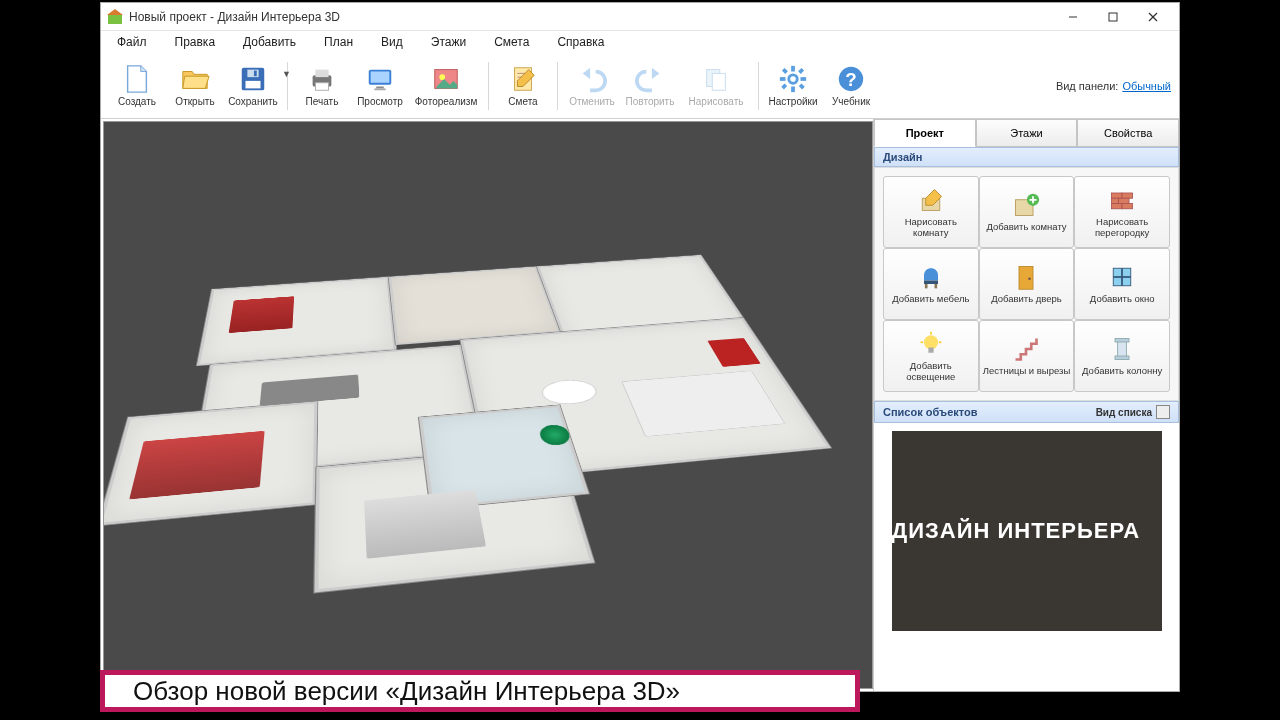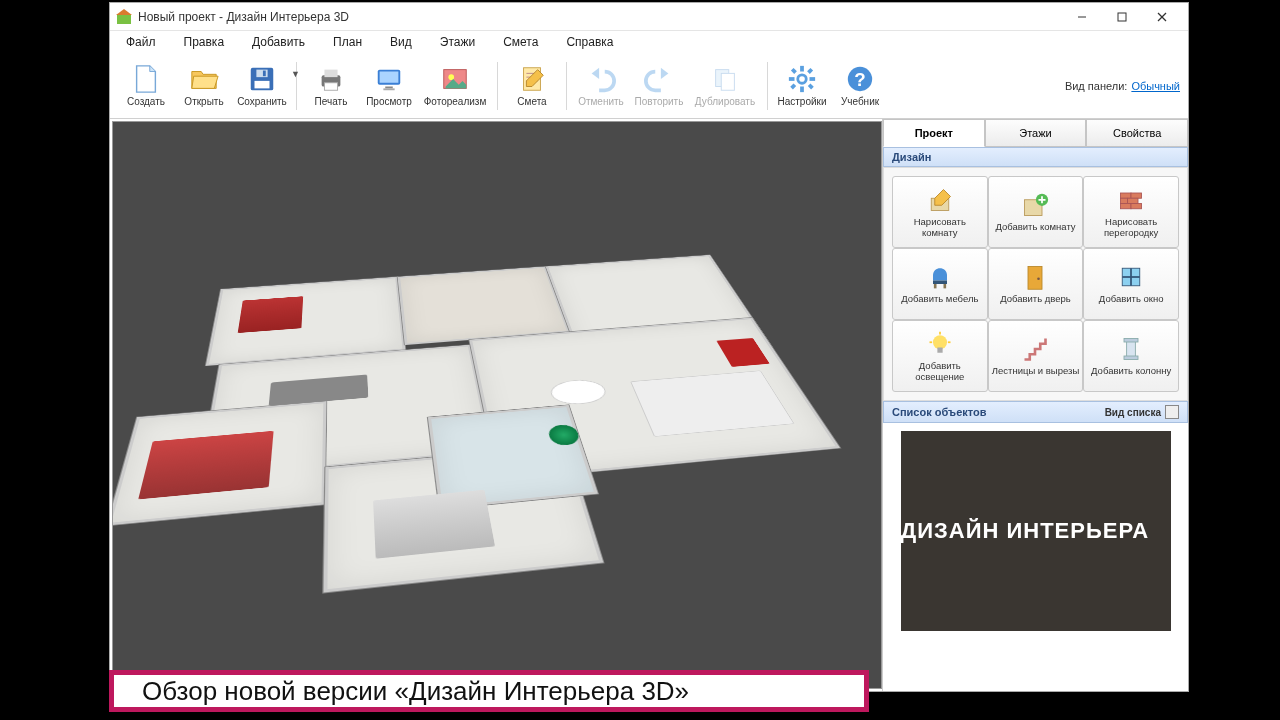--- a/index.html
+++ b/index.html
@@ -1,17 +1,17 @@
 <!DOCTYPE html>
 <html><head>
 <meta charset="utf-8">
 <style>
 * { box-sizing: border-box; margin: 0; padding: 0; font-family: "Segoe UI", Tahoma, sans-serif; }
 body { background: #000; width: 1280px; height: 720px; overflow: hidden; }
-.letterbox { position: absolute; top: 0; left: 0; right: 0; bottom: 0; background: #000; margin-left: 9px; }
+.letterbox { position: absolute; top: 0; left: 0; right: 0; bottom: 0; background: #000; }
 .window { position: absolute; top: 2px; left: 100px; width: 1080px; height: 690px; background: #fff; border: 1px solid #aaa; display: flex; flex-direction: column; }
 .titlebar { height: 28px; display: flex; align-items: center; padding: 0 6px; border-bottom: 1px solid #e5e5e5; }
 .titlebar .app-icon { width: 16px; height: 16px; margin-right: 6px; }
 .titlebar .title { font-size: 12px; color: #333; flex: 1; }
 .win-controls { display: flex; gap: 0; }
 .win-btn { width: 40px; height: 26px; display: flex; align-items: center; justify-content: center; color: #555; font-size: 13px; cursor: default; }
 
 .menubar { height: 22px; display: flex; align-items: center; padding: 0 8px; gap: 12px; font-size: 12px; color: #222; }
 .menu-item { padding: 2px 8px; cursor: default; }
 
@@ -221,21 +221,21 @@
             </span>
         <span class="lbl">Повторить</span>
       </div>
       <div class="tb-btn wide disabled">
         <span class="icon">
               <svg viewBox="0 0 32 32">
                 <rect x="6" y="6" width="14" height="18" fill="#cde4f7" stroke="#78a8d8"></rect>
                 <rect x="12" y="10" width="14" height="18" fill="#fff" stroke="#78a8d8"></rect>
               </svg>
             </span>
-        <span class="lbl">Дублировать</span>
+        <span class="lbl">Нарисовать</span>
       </div>
     </div>
     <div class="sep"></div>
     <div class="group">
       <div class="tb-btn">
         <span class="icon">
               <svg viewBox="0 0 32 32">
                 <circle cx="16" cy="16" r="6" fill="#5aa0e0"></circle>
                 <g fill="#5aa0e0">
                   <rect x="14" y="2" width="4" height="6"></rect>

